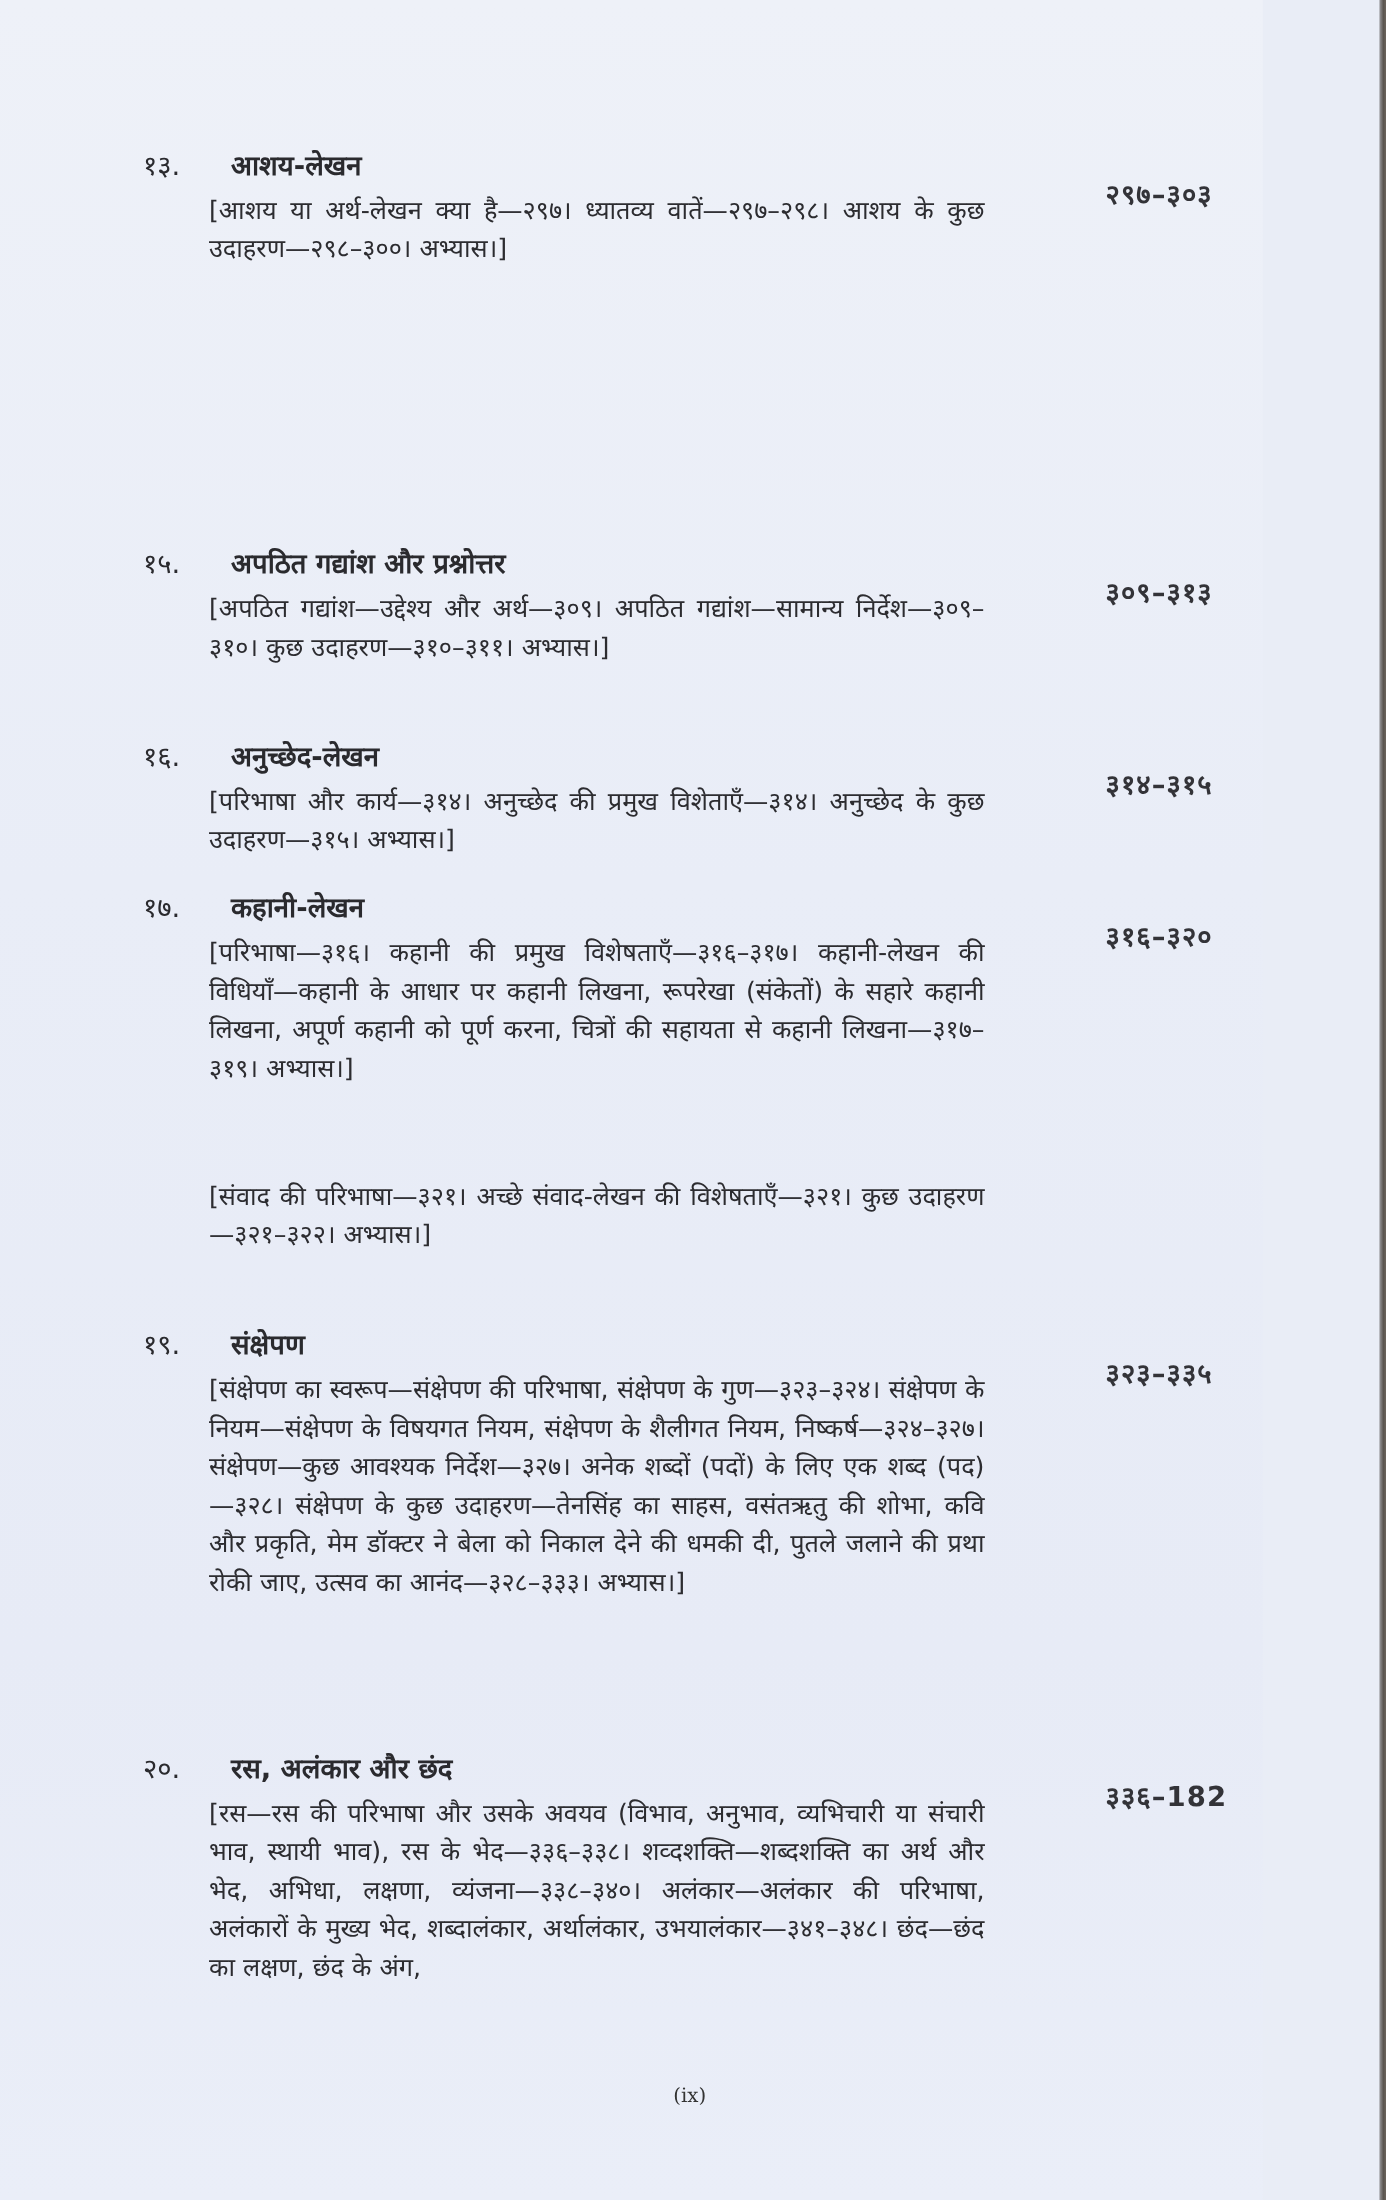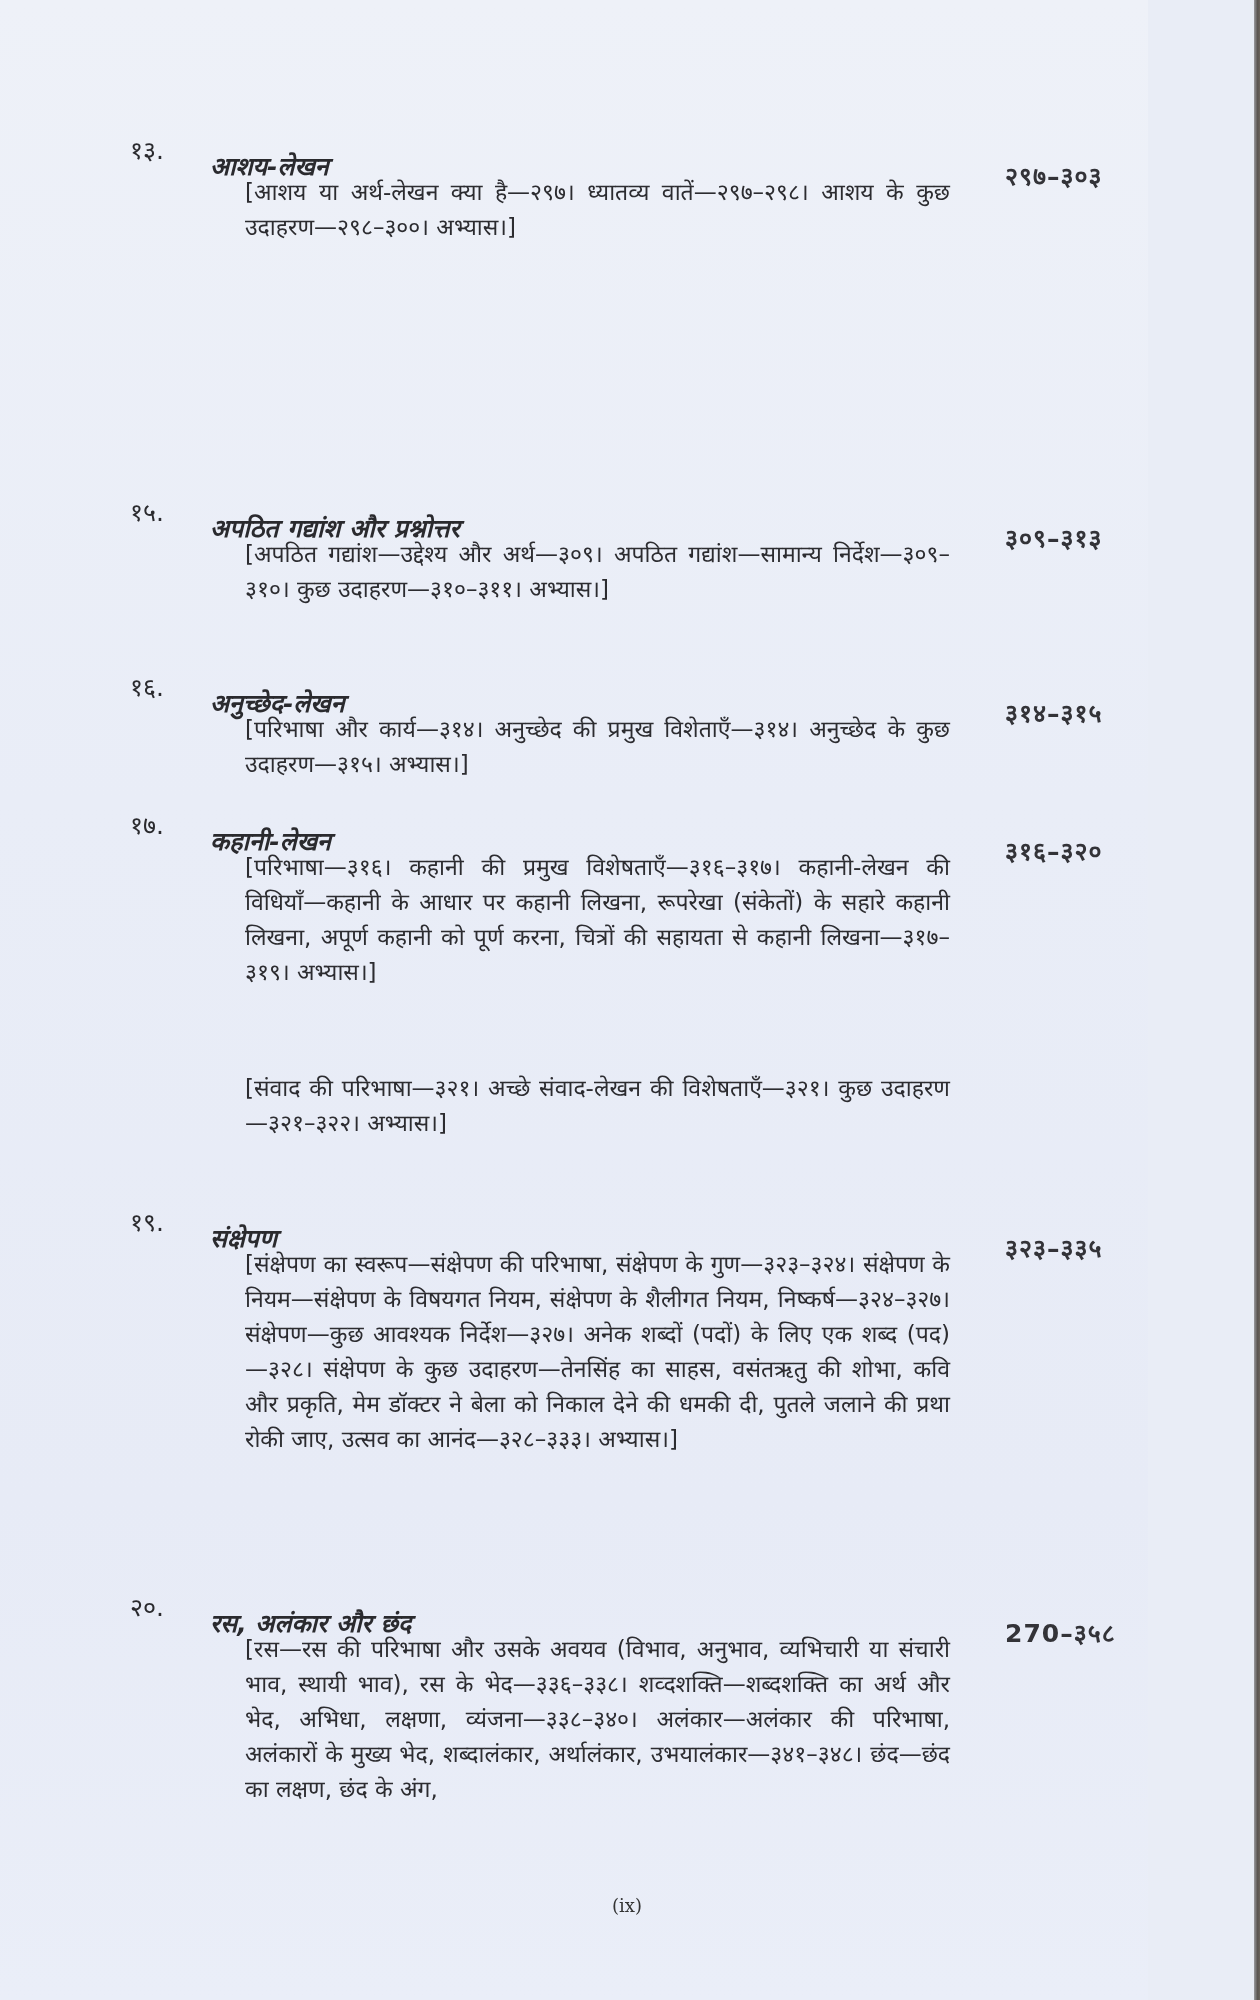--- a/index.html
+++ b/index.html
@@ -47,36 +47,35 @@
   .entry-num {
     position: absolute;
     left: 0;
     top: 0;
     width: 70px;
     font-weight: normal;
   }
   .entry-title {
     position: absolute;
     left: 80px;
-    top: 16px;
+    top: 0;
     white-space: nowrap;
-    font-style: italic;
   }
   .entry-range {
     position: absolute;
     left: 875px;
     top: 28px;
     font-size: 25px;
     line-height: 32px;
     color: #333338;
     white-space: nowrap;
     letter-spacing: 1px;
   }
   .entry-desc {
-    margin-left: 115px;
+    margin-left: 60px;
     margin-top: 6px;
     width: 705px;
     font-size: 23px;
     line-height: 35px;
     text-align: justify;
     text-align-last: left;
     color: #2c2c30;
   }
   .entry-desc b {
     font-weight: normal;
@@ -144,21 +143,21 @@
       <span class="entry-title">संक्षेपण</span>
       <span class="entry-range">३२३–३३५</span>
     </div>
     <div class="entry-desc"><span>[</span><b>संक्षेपण का स्वरूप</b><span>—संक्षेपण की परिभाषा, संक्षेपण के गुण—३२३–३२४। </span><b>संक्षेपण के नियम</b><span>—संक्षेपण के विषयगत नियम, संक्षेपण के शैलीगत नियम, निष्कर्ष—३२४–३२७। </span><b>संक्षेपण—कुछ आवश्यक निर्देश</b><span>—३२७। </span><b>अनेक शब्दों (पदों) के लिए एक शब्द (पद)</b><span>—३२८। </span><b>संक्षेपण के कुछ उदाहरण</b><span>—तेनसिंह का साहस, वसंतऋतु की शोभा, कवि और प्रकृति, मेम डॉक्टर ने बेला को निकाल देने की धमकी दी, पुतले जलाने की प्रथा रोकी जाए, उत्सव का आनंद—३२८–३३३। अभ्यास।]</span></div>
   </div>
 
   <div class="entry" style="top:1590px;">
     <div class="entry-head">
       <span class="entry-num">२०.</span>
       <span class="entry-title">रस, अलंकार और छंद</span>
-      <span class="entry-range">270–३५८</span>
+      <span class="entry-range">३३६–182</span>
     </div>
     <div class="entry-desc"><span>[</span><b>रस</b><span>—रस की परिभाषा और उसके अवयव (विभाव, अनुभाव, व्यभिचारी या संचारी भाव, स्थायी भाव), रस के भेद—३३६–३३८। </span><b>शव्दशक्ति</b><span>—शब्दशक्ति का अर्थ और भेद, अभिधा, लक्षणा, व्यंजना—३३८–३४०। </span><b>अलंकार</b><span>—अलंकार की परिभाषा, अलंकारों के मुख्य भेद, शब्दालंकार, अर्थालंकार, उभयालंकार—३४१–३४८। </span><b>छंद</b><span>—छंद का लक्षण, छंद के अंग,</span></div>
   </div>
 
   <div class="folio">(ix)</div>
 </div>
 
 <div class="page-edge"></div>
 
 </body></html>

